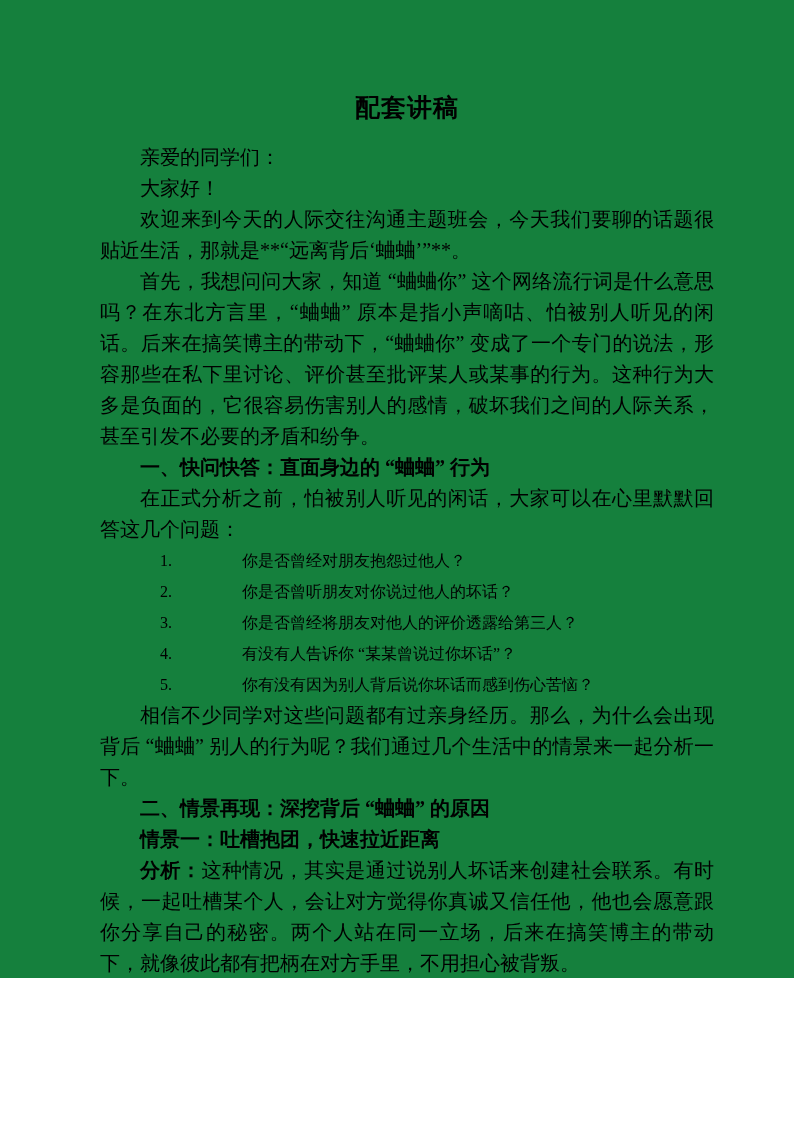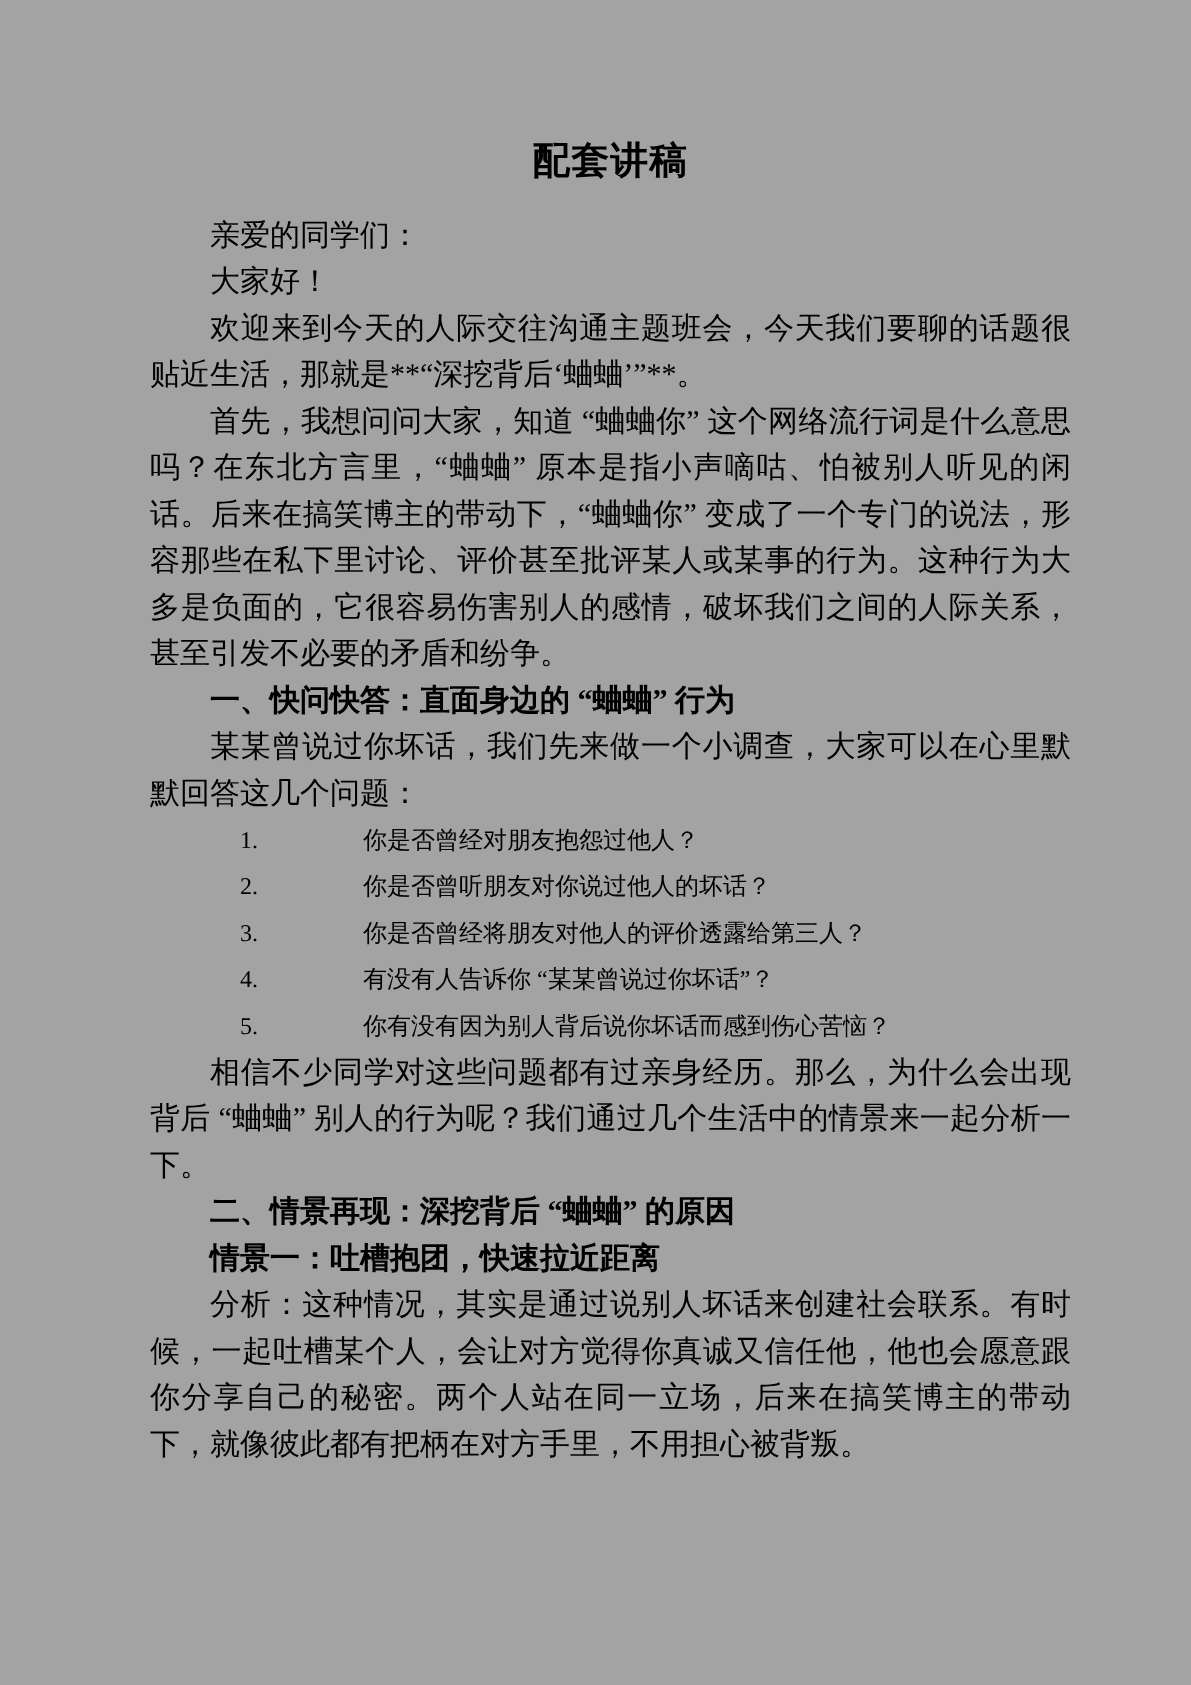--- a/index.html
+++ b/index.html
@@ -6,42 +6,42 @@
   html, body { background: #ffffff; }
   body {
     width: 794px;
     height: 1123px;
     margin: 0 auto;
     font-family: "Liberation Serif", "DejaVu Serif", serif;
     color: #000000;
   }
   .page {
     width: 794px;
-    height: 1123px;
-    background: #a3a3a3;
+    height: 978px;
+    background: #15803d;
     padding: 90px 80px 0 100px;
     overflow: hidden;
   }
   .doc-title {
     font-size: 25px;
     font-weight: bold;
     text-align: center;
     line-height: 36px;
     margin-bottom: 16px;
     letter-spacing: 1px;
   }
   .para {
     font-size: 20px;
     line-height: 31px;
     text-align: justify;
     text-indent: 40px;
     word-break: break-all;
   }
   .para.bold { font-weight: bold; }
-  .bold-inline { font-weight: normal; }
+  .bold-inline { font-weight: bold; }
   .qlist { list-style: none; }
   .q-item {
     display: flex;
     font-size: 16px;
     line-height: 31px;
     padding-left: 60px;
   }
   .q-num {
     flex: 0 0 68px;
     width: 68px;
@@ -52,27 +52,27 @@
 <body>
 
 <div class="page">
 
   <h1 class="doc-title">配套讲稿</h1>
 
   <p class="para">亲爱的同学们：</p>
 
   <p class="para">大家好！</p>
 
-  <p class="para">欢迎来到今天的人际交往沟通主题班会，今天我们要聊的话题很贴近生活，那就是**“深挖背后‘蛐蛐’”**。</p>
+  <p class="para">欢迎来到今天的人际交往沟通主题班会，今天我们要聊的话题很贴近生活，那就是**“远离背后‘蛐蛐’”**。</p>
 
   <p class="para">首先，我想问问大家，知道 “蛐蛐你” 这个网络流行词是什么意思吗？在东北方言里，“蛐蛐” 原本是指小声嘀咕、怕被别人听见的闲话。后来在搞笑博主的带动下，“蛐蛐你” 变成了一个专门的说法，形容那些在私下里讨论、评价甚至批评某人或某事的行为。这种行为大多是负面的，它很容易伤害别人的感情，破坏我们之间的人际关系，甚至引发不必要的矛盾和纷争。</p>
 
   <p class="para bold">一、快问快答：直面身边的 “蛐蛐” 行为</p>
 
-  <p class="para">某某曾说过你坏话，我们先来做一个小调查，大家可以在心里默默回答这几个问题：</p>
+  <p class="para">在正式分析之前，怕被别人听见的闲话，大家可以在心里默默回答这几个问题：</p>
 
   <ol class="qlist">
     <li class="q-item">
       <span class="q-num">1.</span>
       <span class="q-text">你是否曾经对朋友抱怨过他人？</span>
     </li>
     <li class="q-item">
       <span class="q-num">2.</span>
       <span class="q-text">你是否曾听朋友对你说过他人的坏话？</span>
     </li>

